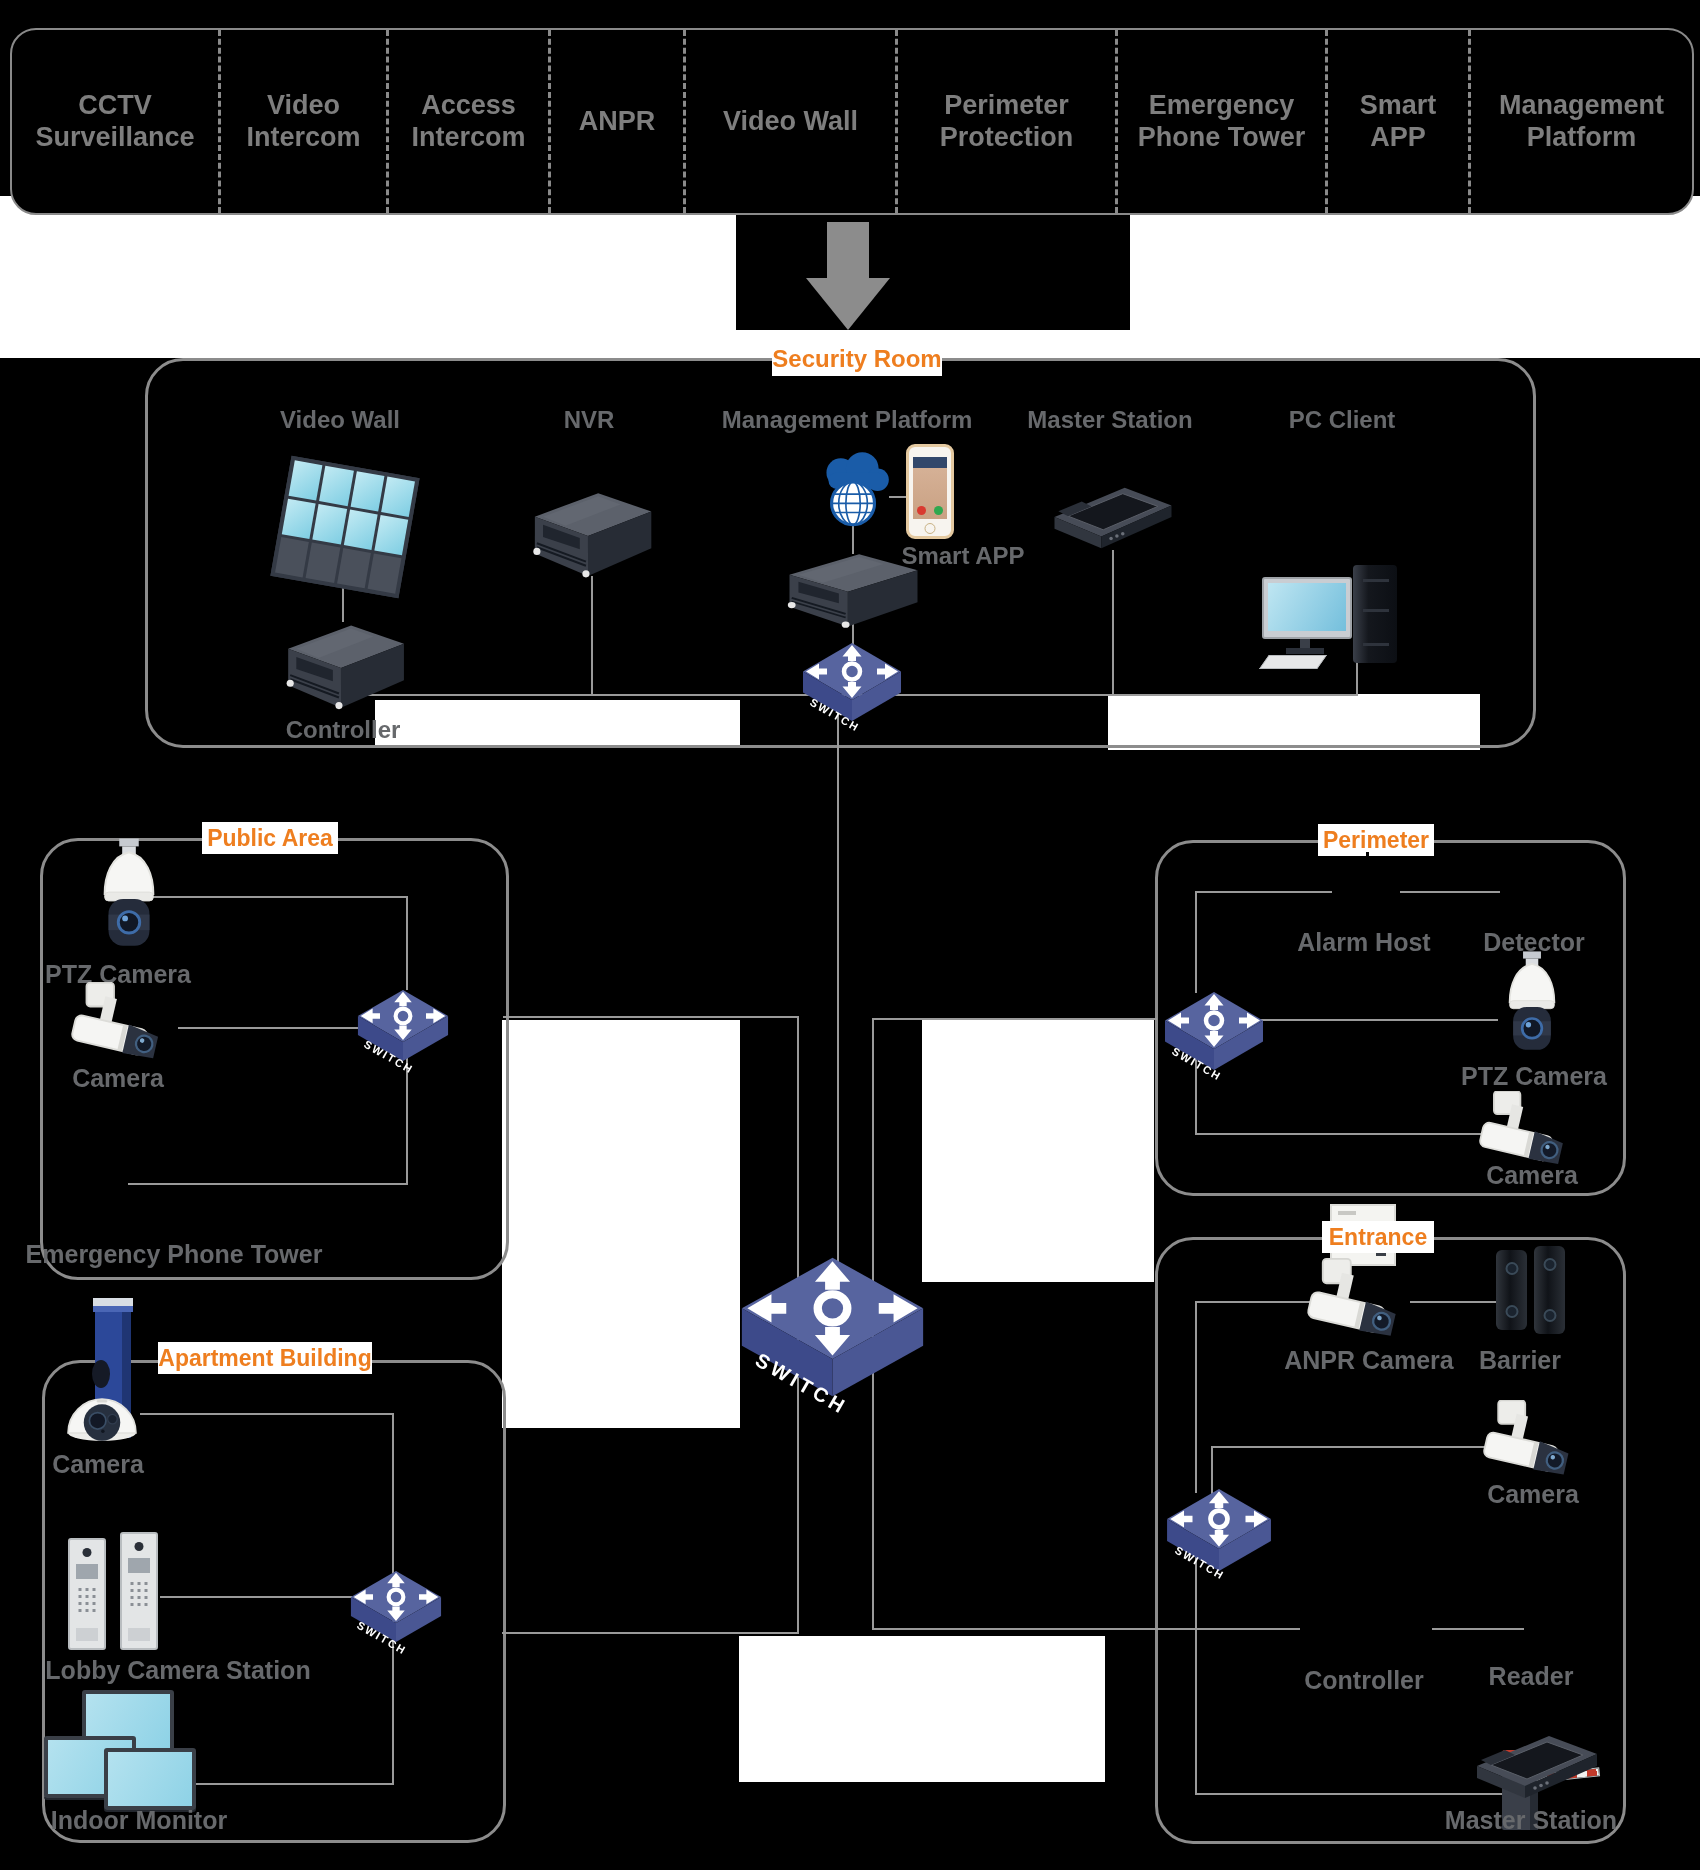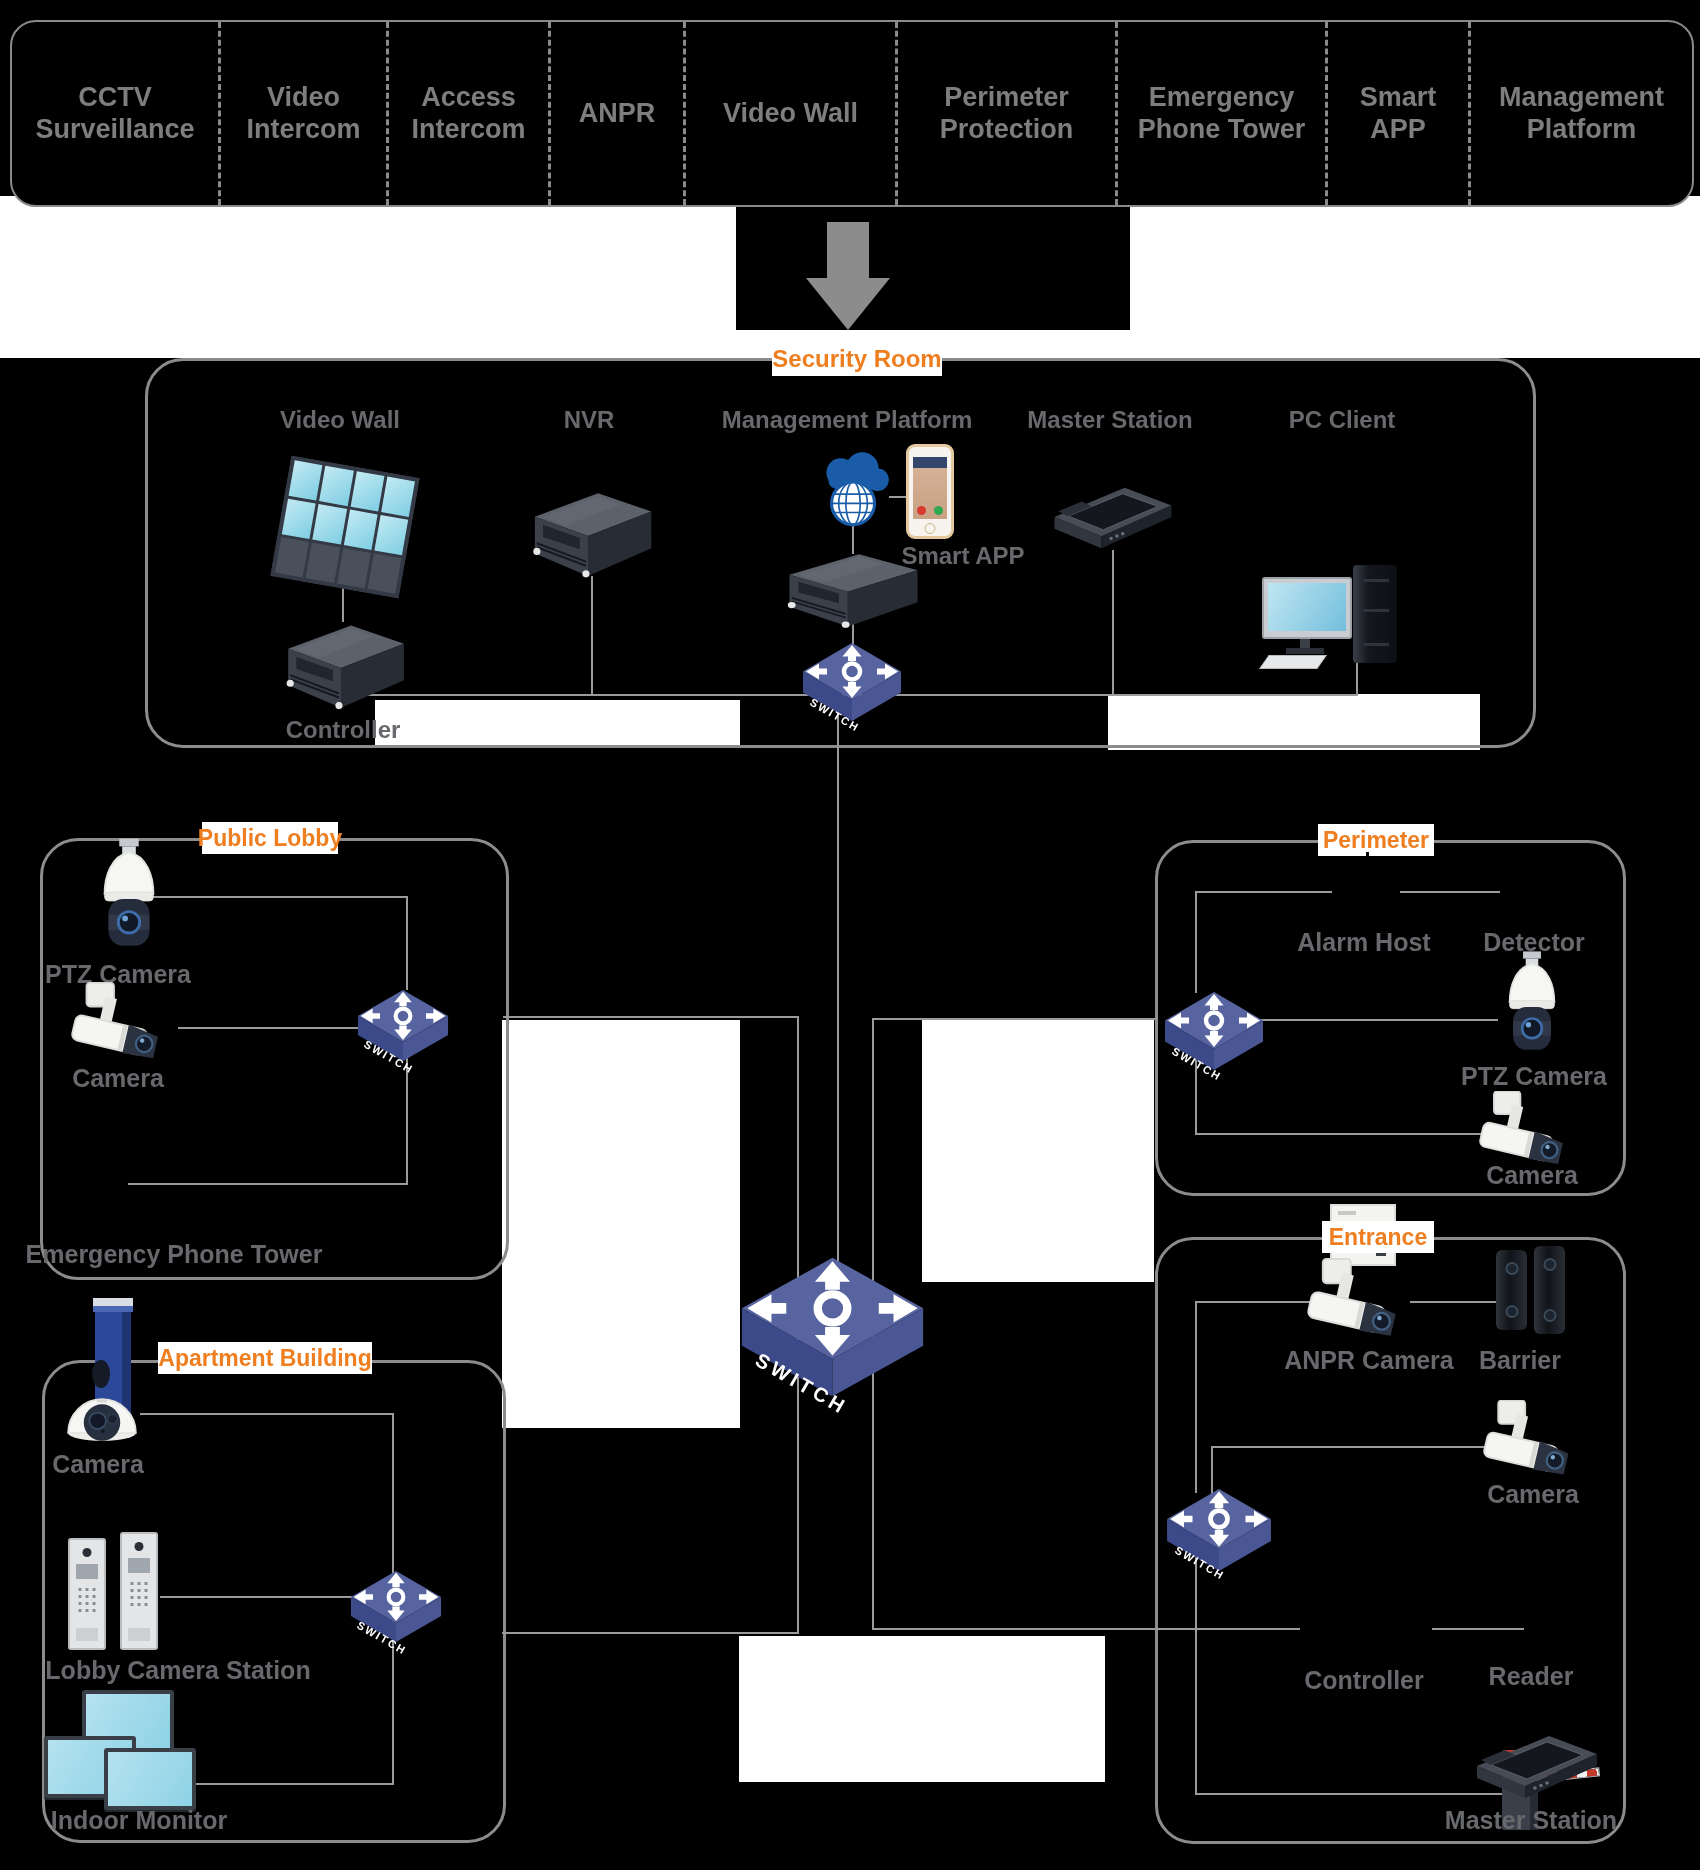--- a/index.html
+++ b/index.html
@@ -1,21 +1,21 @@
 <!DOCTYPE html>
 <html><head>
 <meta charset="utf-8">
 <style>
   html,body{margin:0;padding:0;background:#000;}
   #stage{position:relative;width:1700px;height:1870px;background:#000;overflow:hidden;
          font-family:"Liberation Sans",sans-serif;}
   .patch{position:absolute;background:#fff;z-index:0;}
   .blackcol{position:absolute;background:#000;z-index:1;}
   
-  #banner{position:absolute;left:10px;top:20px;width:1680px;height:183px;background:#000;
+  #banner{position:absolute;left:10px;top:28px;width:1680px;height:183px;background:#000;
           border:2px solid #8A8A8A;border-radius:26px;display:flex;z-index:2;}
   .banner-item{display:flex;align-items:center;justify-content:center;text-align:center;
                color:#7E7E7E;font-size:27px;font-weight:700;line-height:1.18;
                border-right:3px dashed #8A8A8A;padding:0 6px;box-sizing:border-box;}
   .banner-item:last-child{border-right:none;}
   
   .zone{position:absolute;border:3px solid #8C8C8C;border-radius:38px;background:transparent;z-index:2;}
   .chip{position:absolute;background:#fff;color:#EE7E1F;font-weight:700;font-size:23px;
         display:flex;align-items:center;justify-content:center;z-index:6;white-space:nowrap;}
   
@@ -297,21 +297,21 @@
   <div class="lh" style="left:1432px;top:1628px;width:92px;"></div>
 
   <div class="switch-wrap central" style="left:740px;top:1256px;width:185px;height:142px;">
     <svg width="185" height="142" viewBox="0 0 100 80" preserveAspectRatio="none">
         <use href="#sym-switch"></use>
       </svg>
     <div class="switch-text">SWITCH</div>
   </div>
 
   <div class="zone" style="left:40px;top:838px;width:463px;height:436px;"></div>
-  <div class="chip" style="left:202px;top:822px;width:136px;height:32px;">Public Lobby</div>
+  <div class="chip" style="left:202px;top:822px;width:136px;height:32px;">Public Area</div>
 
   <div class="lh" style="left:152px;top:896px;width:256px;"></div>
   <div class="lv" style="left:406px;top:896px;height:94px;"></div>
   <div class="lh" style="left:178px;top:1027px;width:180px;"></div>
   <div class="lv" style="left:406px;top:1042px;height:142px;"></div>
   <div class="lh" style="left:128px;top:1183px;width:280px;"></div>
 
   <div class="icon" style="left:92px;top:838px;">
     <svg width="74" height="120" viewBox="0 0 76 122">
         <use href="#sym-ptz"></use>

